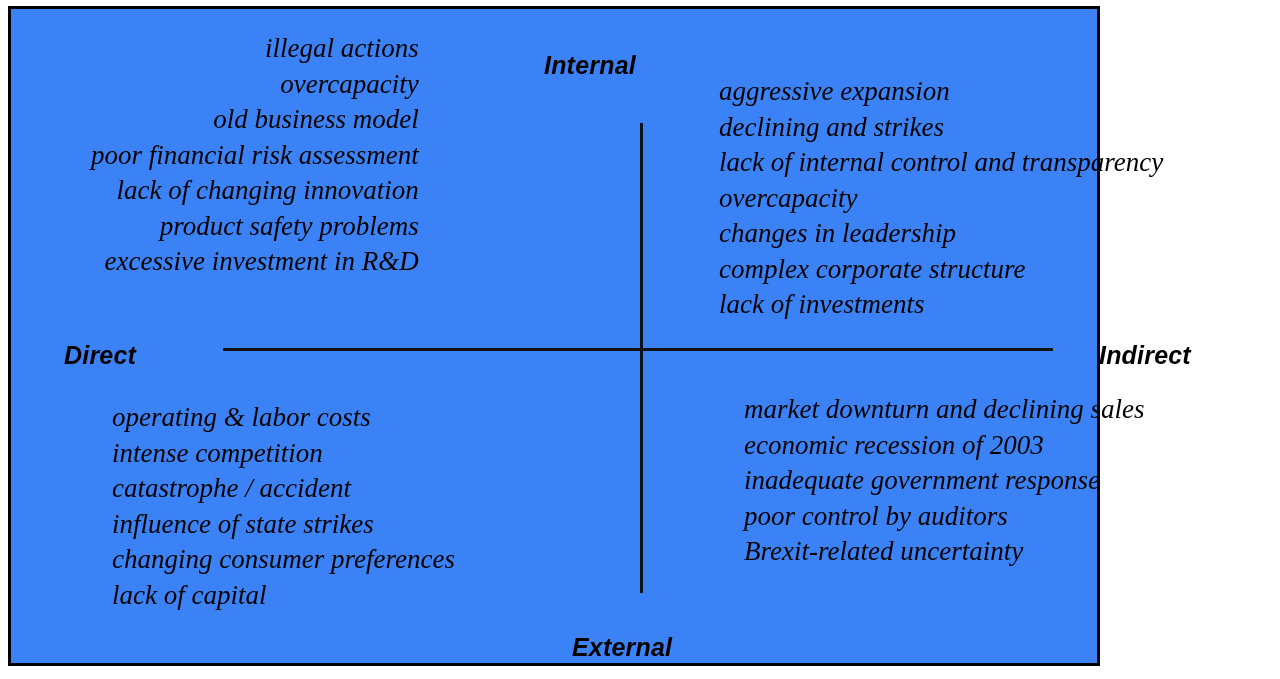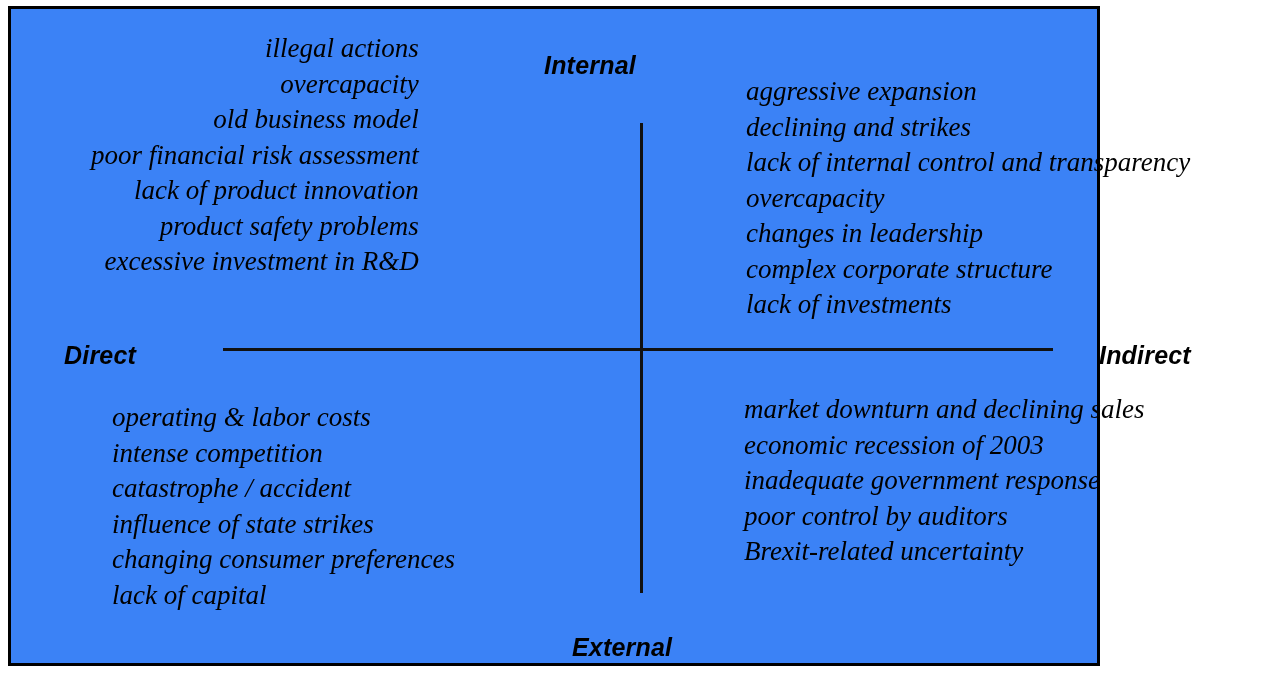--- a/index.html
+++ b/index.html
@@ -63,21 +63,21 @@
   .quadrant {
     position: absolute;
     font-family: "Liberation Serif", serif;
     font-size: 27px;
     line-height: 35.5px;
     white-space: nowrap;
   }
   .quadrant .row { display: block; }
 
   #q-top-left     { left: 80px;  top: 22px; text-align: right; }
-  #q-top-right    { left: 735px; top: 65px; }
+  #q-top-right    { left: 708px; top: 65px; }
   #q-bottom-left  { left: 101px; top: 391px; }
   #q-bottom-right { left: 733px; top: 383px; }
 </style>
 </head>
 <body>
 
 <div id="frame">
 
   <div class="axis-h"></div>
   <div class="axis-v"></div>
@@ -85,21 +85,21 @@
   <div class="axis-label" id="label-internal">Internal</div>
   <div class="axis-label" id="label-external">External</div>
   <div class="axis-label" id="label-direct">Direct</div>
   <div class="axis-label" id="label-indirect">Indirect</div>
 
   <div class="quadrant" id="q-top-left">
     <span class="row">illegal actions</span>
     <span class="row">overcapacity</span>
     <span class="row">old business model</span>
     <span class="row">poor financial risk assessment</span>
-    <span class="row">lack of product innovation</span>
+    <span class="row">lack of changing innovation</span>
     <span class="row">product safety problems</span>
     <span class="row">excessive investment in R&amp;D</span>
   </div>
 
   <div class="quadrant" id="q-top-right">
     <span class="row">aggressive expansion</span>
     <span class="row">declining and strikes</span>
     <span class="row">lack of internal control and transparency</span>
     <span class="row">overcapacity</span>
     <span class="row">changes in leadership</span>

